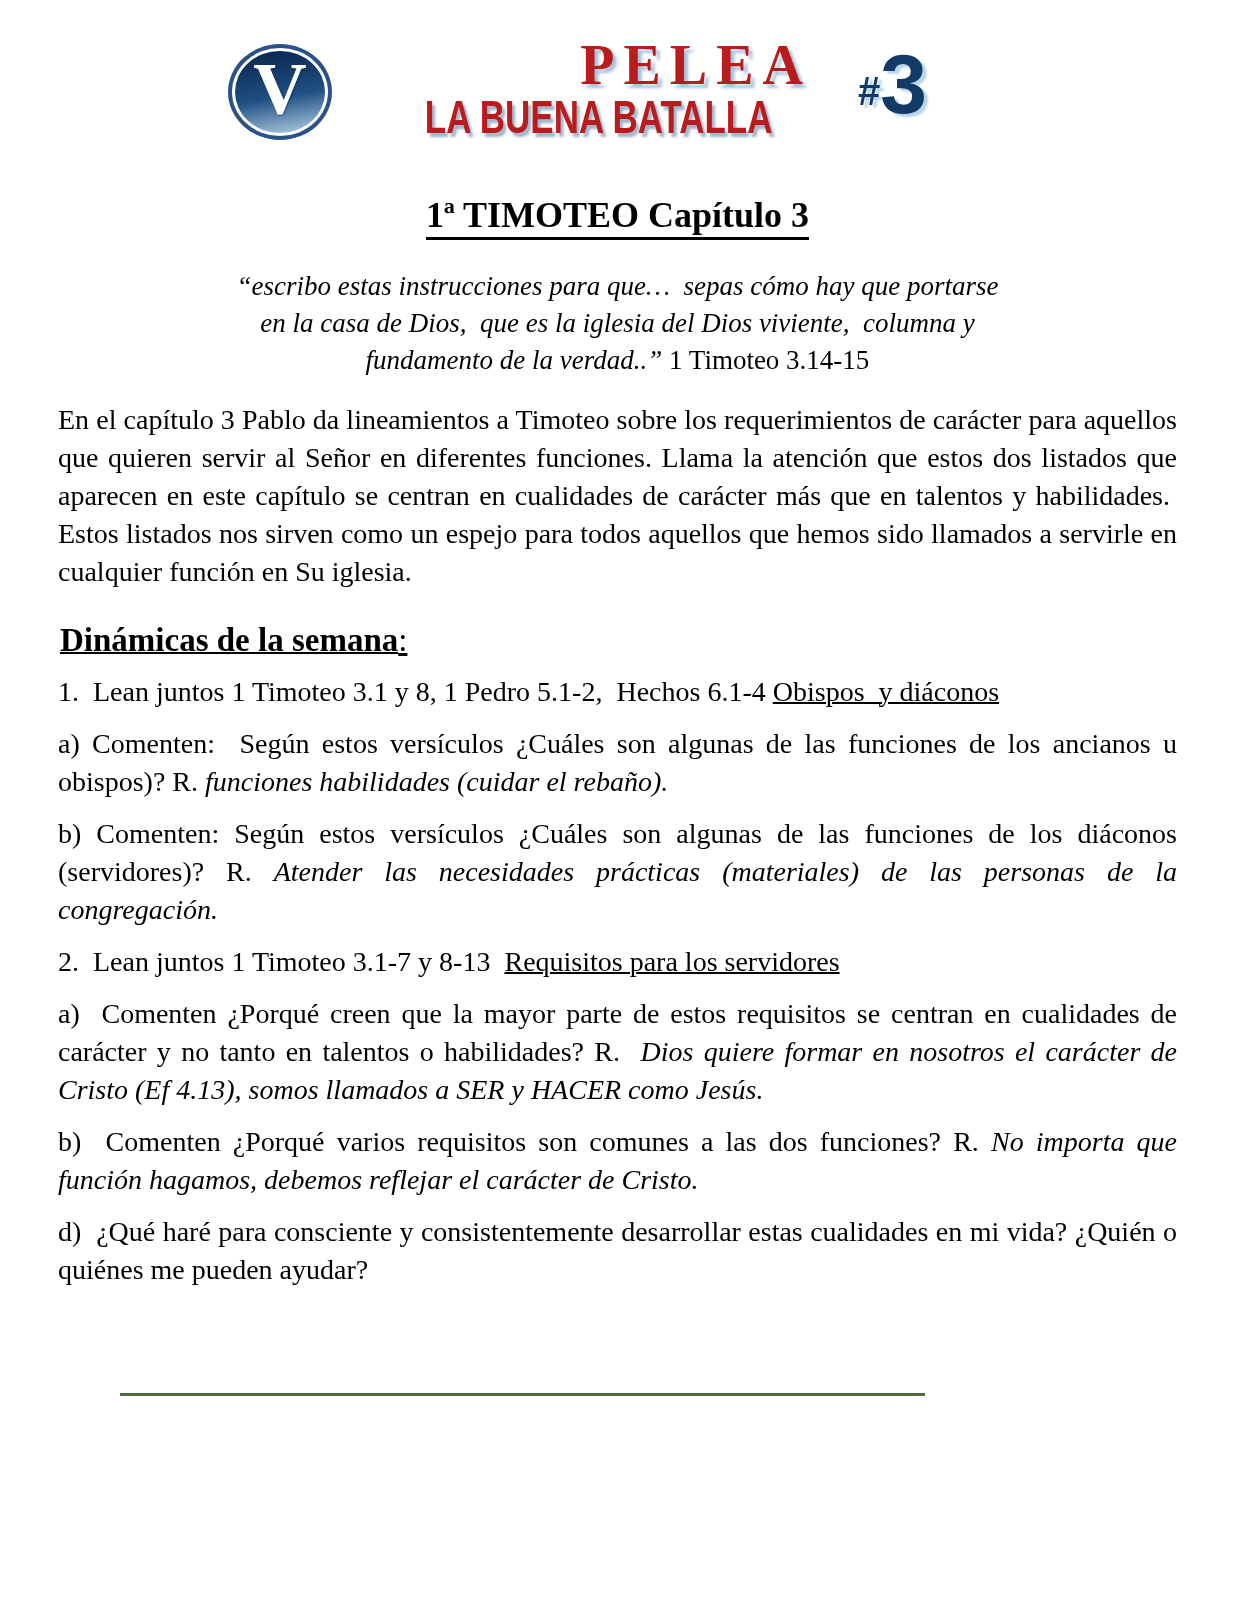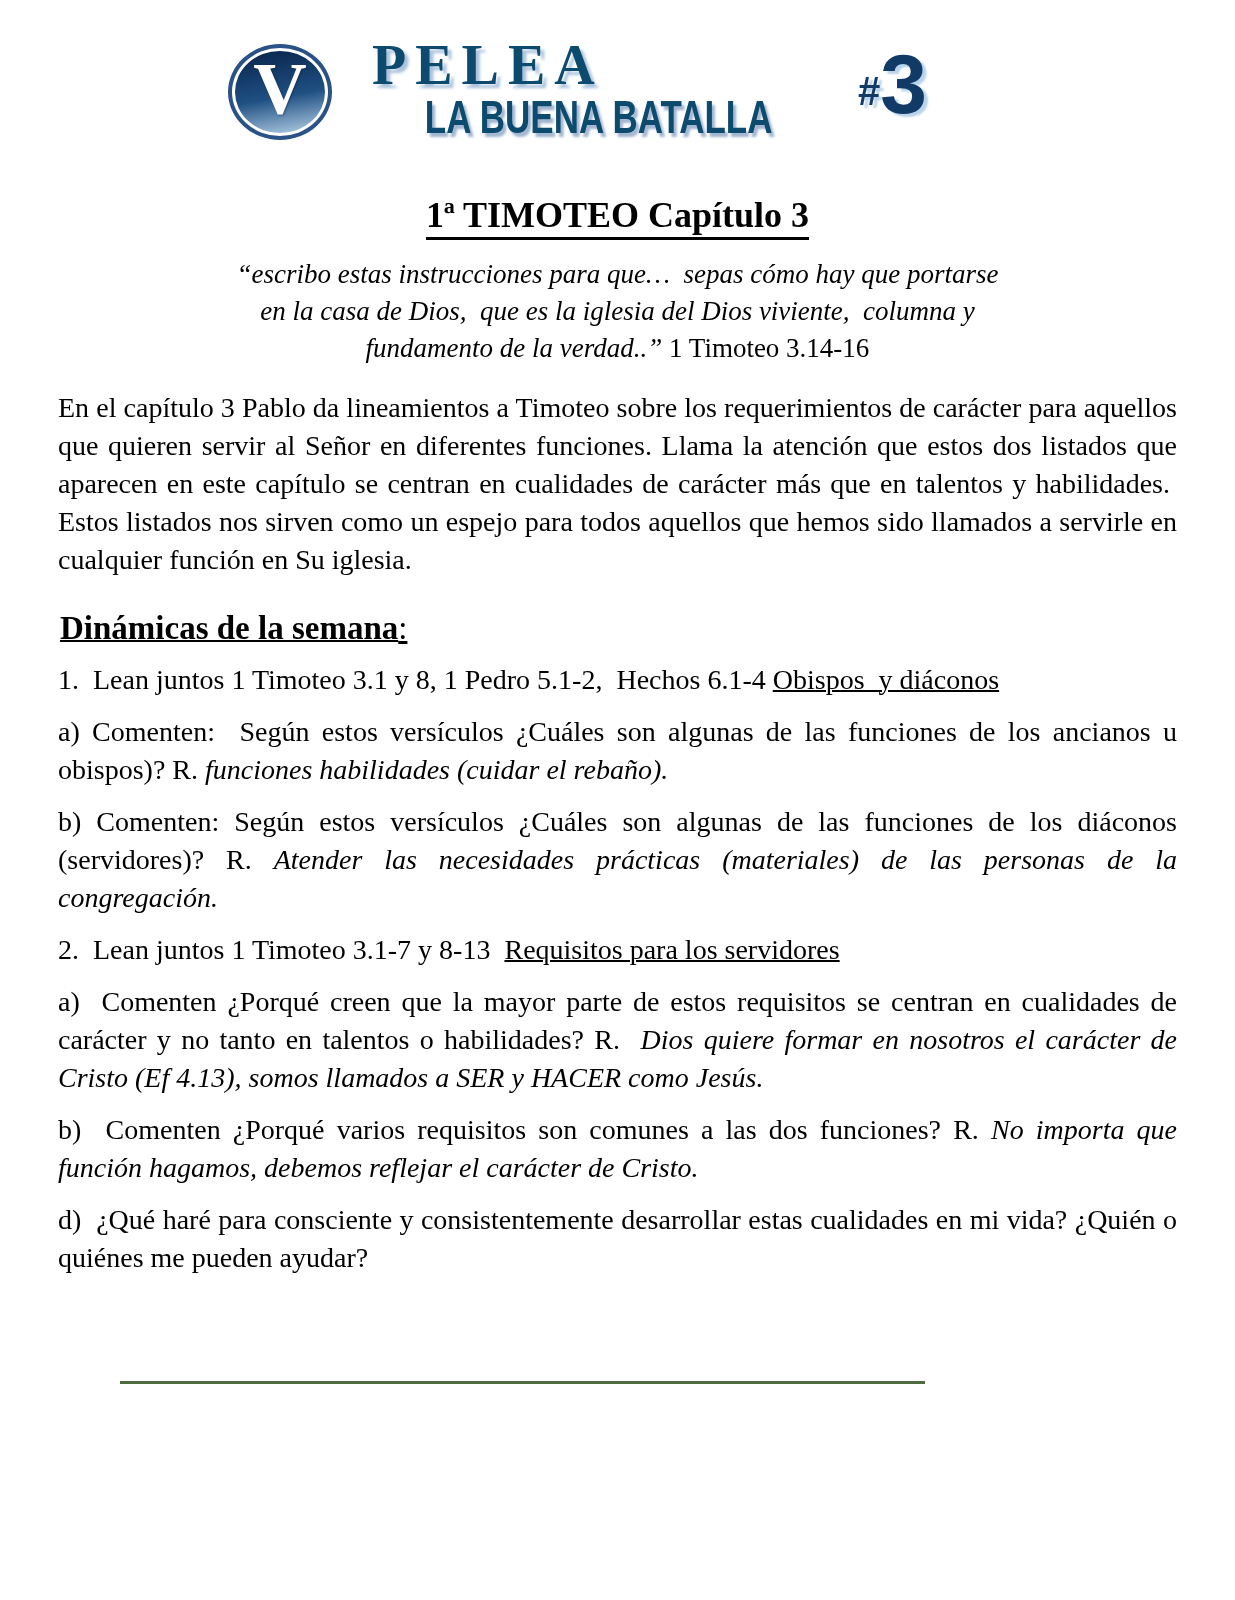--- a/index.html
+++ b/index.html
@@ -53,22 +53,22 @@
     line-height: 1;
     color: #ffffff;
     margin-top: -6px;
     text-shadow: 1px 1px 2px rgba(10,30,60,0.45);
   }
   .brand {
     position: absolute;
     left: 372px;
     top: 0;
     width: 440px;
-    text-align: left;
-    color: #0c4a6e;
+    text-align: right;
+    color: #b91c1c;
   }
   .brand-line1 {
     font-family: "Liberation Serif", serif;
     font-weight: bold;
     font-size: 56px;
     line-height: 58px;
     letter-spacing: 9px;
     text-shadow: 4px 4px 3px #a9c2dd;
   }
   .brand-line2 {
@@ -101,21 +101,21 @@
     font-size: 36px;
     font-weight: bold;
   }
   .title-underline {
     border-bottom: 3px solid #000000;
     padding-bottom: 2px;
     text-align: right;
   }
   
   .quote {
-    margin-top: 20px;
+    margin-top: 32px;
     text-align: center;
     font-size: 27px;
     line-height: 37px;
   }
   .ital { font-style: italic; }
   
   .content {
     padding: 0 58px;
   }
   .body-p {
@@ -166,21 +166,21 @@
   </h1>
 
   <div class="quote">
     <div>
       <span class="ital">“escribo estas instrucciones para que…&nbsp; sepas cómo hay que portarse</span>
     </div>
     <div>
       <span class="ital">en la casa de Dios,&nbsp; que es la iglesia del Dios viviente,&nbsp; columna y</span>
     </div>
     <div>
-      <span class="ital">fundamento de la verdad..”</span><span> 1 Timoteo 3.14-16</span>
+      <span class="ital">fundamento de la verdad..”</span><span> 1 Timoteo 3.14-15</span>
     </div>
   </div>
 
   <div class="content">
 
     <p class="body-p intro-p">En el capítulo 3 Pablo da lineamientos a Timoteo sobre los requerimientos de carácter para aquellos que quieren servir al Señor en diferentes funciones. Llama la atención que estos dos listados que aparecen en este capítulo se centran en cualidades de carácter más que en talentos y habilidades.&nbsp; Estos listados nos sirven como un espejo para todos aquellos que hemos sido llamados a servirle en cualquier función en Su iglesia.</p>
 
     <h2 class="section-h">
       <span class="underl">Dinámicas de la semana</span><span class="colon">:</span>
     </h2>

